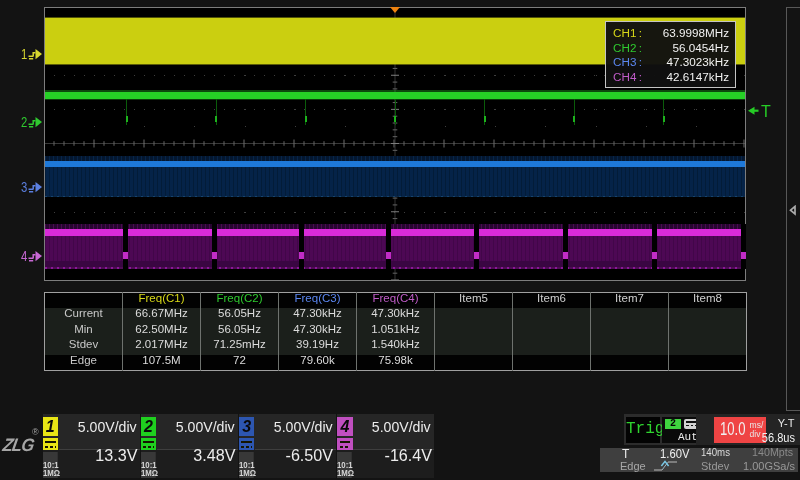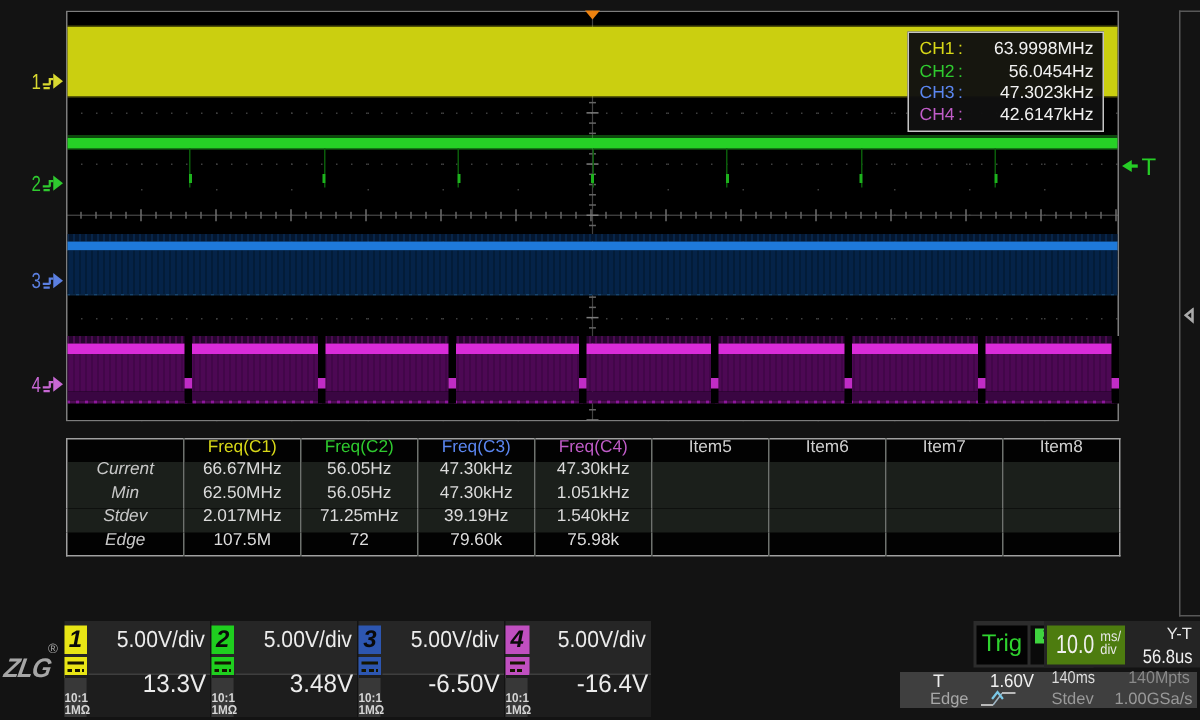--- a/index.html
+++ b/index.html
@@ -7,21 +7,21 @@
  font-family:"Liberation Sans",sans-serif;}
 .abs{position:absolute;}
 #plot{left:44px;top:7px;width:702px;height:274px;background:#000;}
 #plot .abs{position:absolute;}
 .wl{left:1px;right:1px;}
 
 #mtab{left:44px;top:292px;width:702px;border-collapse:collapse;table-layout:fixed;
  font-size:11.5px;color:#dcdcdc;background:#020202;border:1px solid #a0a0a0;}
 #mtab td{height:15.4px;padding:0;text-align:center;vertical-align:top;line-height:11px;border-left:1px solid #6e726e;
  overflow:hidden;white-space:nowrap;}
-#mtab td:first-child{border-left:none;font-style:italic;}
+#mtab td:first-child{border-left:none;}
 #mtab tr.st td{background:#1b1f1b;}
 
 .grp{top:414px;width:97px;height:63.5px;background:#262626;}
 .nbox{left:0;top:2.5px;width:15.5px;height:19px;color:#0a0a0a;font-weight:bold;
  font-style:italic;font-size:16px;text-align:center;line-height:19px;}
 .cbox{left:0;top:23.5px;width:15.5px;height:14px;}
 .cbox i{position:absolute;left:2.5px;right:2.5px;height:2.2px;background:#151500;}
 .cbox i.dash{background:repeating-linear-gradient(90deg,#151500 0 3.2px,transparent 3.2px 4.9px);}
 .probe{left:0;top:38px;width:16px;height:25.5px;background:#383838;color:#d6d6d6;
  font-size:8.5px;font-weight:bold;line-height:8.6px;padding-top:8.5px;box-sizing:border-box;
@@ -982,37 +982,37 @@
         <i style="top:3.5px"></i>
         <i class="dash" style="top:8.5px"></i>
       </div>
   <div class="abs gbot"></div>
   <div class="abs probe">10:1<br>1MΩ</div>
   <div class="abs gline"></div>
   <div class="abs vdiv">5.00V/div</div>
   <div class="abs voff">-16.4V</div>
 </div>
 
-<div class="abs" style="left:649px;top:414px;width:80px;height:31px;background:#2c2c2c;">
+<div class="abs" style="left:624px;top:414px;width:80px;height:31px;background:#2c2c2c;font-family:Liberation Mono, monospace;">
   <div class="abs" style="left:2px;top:2.5px;width:34px;height:26px;background:#030303;
    color:#2fd32f;font-size:16px;text-align:center;line-height:25px;">Trig</div>
   <div class="abs" style="left:38px;top:2.5px;width:40px;height:26px;background:#0a0a0a;">
     <div class="abs" style="left:3px;top:2px;width:16px;height:10.5px;background:#3fd43f;
      color:#050505;font-size:10px;font-weight:bold;text-align:center;line-height:10.5px;">2</div>
     <div class="abs" style="left:21.5px;top:2px;width:16px;height:10.5px;background:#d2d2d2;border-radius:2px;">
       <i style="position:absolute;left:2px;right:2px;top:2.5px;height:1.6px;background:#111"></i>
       <i style="position:absolute;left:2px;right:2px;top:6px;height:1.6px;
         background:repeating-linear-gradient(90deg,#111 0 2.5px,transparent 2.5px 4.5px)"></i>
     </div>
     <div class="abs" style="left:0;right:0;top:14px;color:#ececec;font-size:11px;text-align:center;padding-left:16px;">Auto</div>
   </div>
 </div>
 
 <div class="abs" style="left:696px;top:414px;width:104px;height:31px;background:#242424;">
-  <div class="abs" style="left:2px;top:2.5px;width:52px;height:26px;background:#4d7c0f;">
+  <div class="abs" style="left:18px;top:2.5px;width:52px;height:26px;background:#ef4444;">
     <div class="abs" style="left:6px;top:2.5px;font-size:17.5px;color:#f0f0f0;
      transform:scaleX(.75);transform-origin:left center;">10.0</div>
     <div class="abs" style="right:3px;top:3.5px;font-size:9.5px;line-height:9.3px;color:#e8e8e8;
      text-align:left;transform:scaleX(.9);transform-origin:right center;">ms/<br>div</div>
   </div>
   <div class="abs" style="right:5.5px;top:2.5px;font-size:11px;color:#e8e8e8;">Y-T</div>
   <div class="abs" style="right:5px;top:15.5px;font-size:13px;color:#f0f0f0;
    transform:scaleX(.85);transform-origin:right center;">56.8us</div>
 </div>
 

